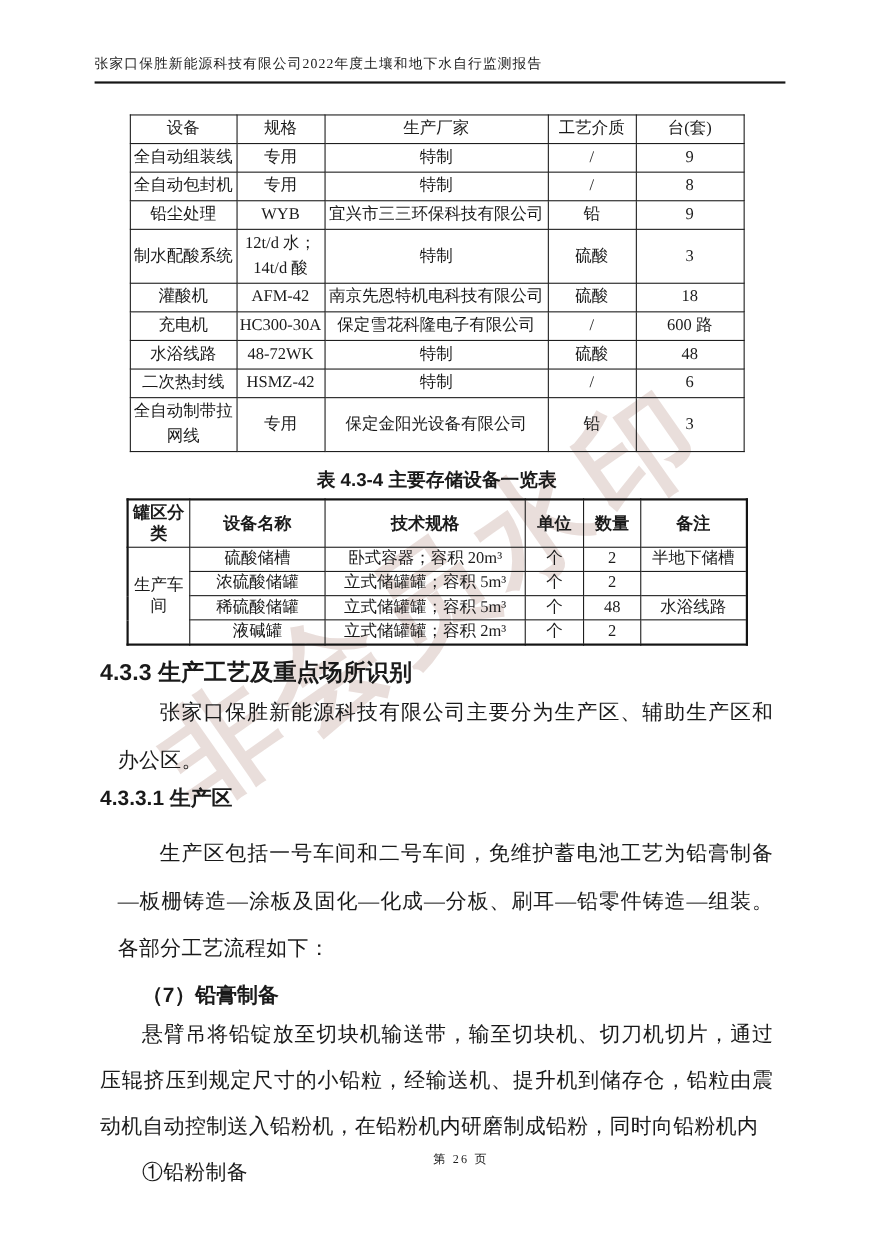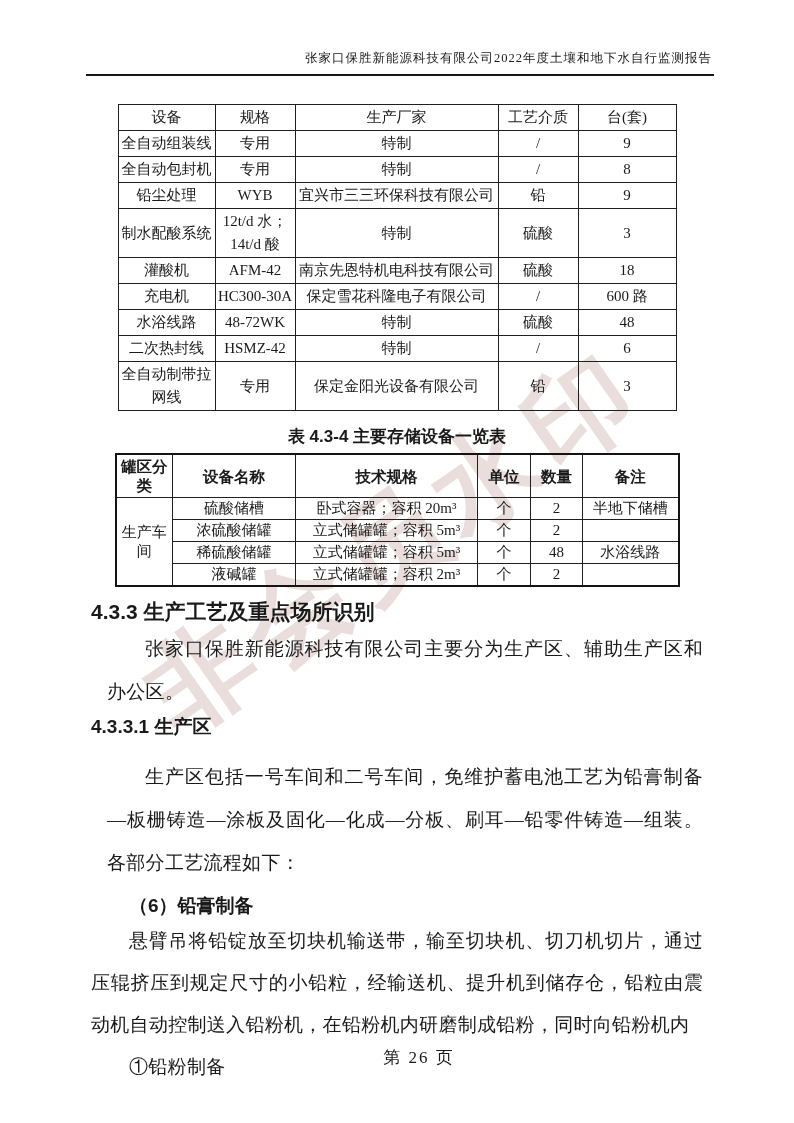--- a/index.html
+++ b/index.html
@@ -2,21 +2,21 @@
 <html><head>
 <meta charset="utf-8">
 <style>
   html,body{margin:0;padding:0;background:#9e9e9e;}
   .page{position:relative;width:794px;height:1123px;margin:0 auto;background:#fff;
         font-family:"Liberation Serif","DejaVu Serif",serif;color:#1a1a1a;overflow:hidden;}
   .watermark{position:absolute;left:80px;top:472px;width:630px;text-align:center;
         font-family:"Liberation Sans","DejaVu Sans",sans-serif;font-weight:bold;
         font-size:105px;letter-spacing:10px;color:rgba(202,176,170,0.42);
         transform:rotate(-35deg);z-index:0;white-space:nowrap;pointer-events:none;}
-  .doc-header{position:absolute;top:50px;left:86px;right:82px;text-align:right;
+  .doc-header{position:absolute;top:50px;left:86px;right:82px;text-align:left;
         font-size:12.5px;letter-spacing:1px;z-index:1;}
   .header-rule{position:absolute;top:74px;left:86px;right:80px;border-top:2px solid #161616;z-index:1;}
   .content{position:relative;z-index:1;padding:104px 91px 0 91px;}
   table{border-collapse:collapse;margin:0 auto;table-layout:fixed;}
   .t1{width:558px;font-size:15px;}
   .t1 td{border:1.5px solid #1f1f1f;text-align:center;vertical-align:middle;
         padding:1px 2px;line-height:23px;overflow:hidden;}
   .t2{width:563px;border:2.5px solid #141414;font-size:15px;}
   .t2 td,.t2 th{border:1.3px solid #1f1f1f;text-align:center;vertical-align:middle;
         padding:0 2px;line-height:19px;overflow:hidden;}
@@ -29,21 +29,21 @@
         font-weight:bold;font-size:21px;line-height:26px;}
   .h2{margin:2px 0 16px 0;font-family:"Liberation Sans","DejaVu Sans",sans-serif;
         font-weight:bold;font-size:19px;line-height:24px;}
   .body-p{margin:2px 0 0 16px;font-size:19px;line-height:43px;text-align:justify;
         text-indent:2em;letter-spacing:0.3px;}
   .body-p2{margin:0;font-size:19px;line-height:42px;text-align:justify;
         text-indent:2em;letter-spacing:0.3px;}
   .sub-h{margin:8px 0 0 0;font-family:"Liberation Sans","DejaVu Sans",sans-serif;
         font-weight:bold;font-size:19px;line-height:28px;text-indent:2em;}
   .doc-footer{position:absolute;top:1046px;left:0;right:0;text-align:center;
-        font-size:17px;letter-spacing:2px;z-index:1;padding-left:44px;}
+        font-size:11px;letter-spacing:2px;z-index:1;padding-left:44px;}
 </style>
 </head>
 <body>
 
 <div class="page">
 
   <div class="watermark">非会员水印</div>
 
   <div class="doc-header">张家口保胜新能源科技有限公司2022年度土壤和地下水自行监测报告</div>
   <div class="header-rule"></div>
@@ -185,21 +185,21 @@
     </table>
 
     <div class="h1">4.3.3 生产工艺及重点场所识别</div>
 
     <p class="body-p">张家口保胜新能源科技有限公司主要分为生产区、辅助生产区和办公区。</p>
 
     <div class="h2">4.3.3.1 生产区</div>
 
     <p class="body-p">生产区包括一号车间和二号车间，免维护蓄电池工艺为铅膏制备—板栅铸造—涂板及固化—化成—分板、刷耳—铅零件铸造—组装。各部分工艺流程如下：</p>
 
-    <div class="sub-h">（6）铅膏制备</div>
+    <div class="sub-h">（7）铅膏制备</div>
 
     <p class="body-p2">悬臂吊将铅锭放至切块机输送带，输至切块机、切刀机切片，通过压辊挤压到规定尺寸的小铅粒，经输送机、提升机到储存仓，铅粒由震动机自动控制送入铅粉机，在铅粉机内研磨制成铅粉，同时向铅粉机内</p>
 
     <p class="body-p2">①铅粉制备</p>
 
   </div>
 
   <div class="doc-footer">第 26 页</div>
 
 </div>

